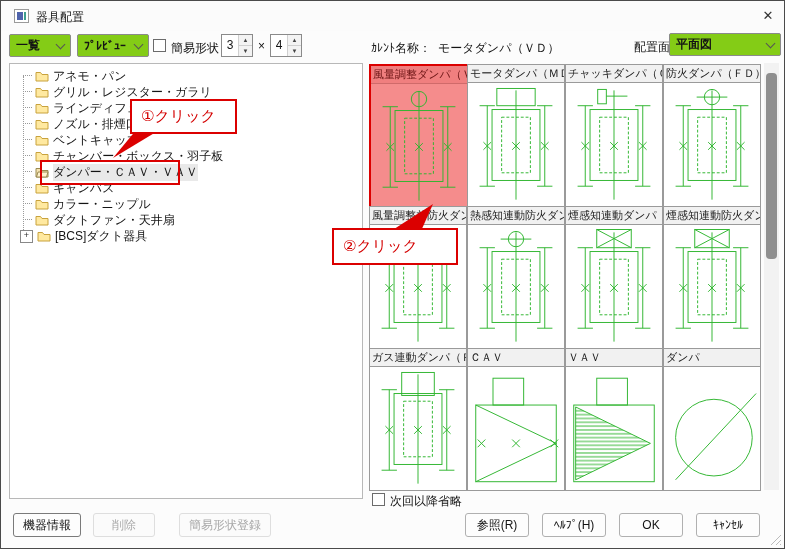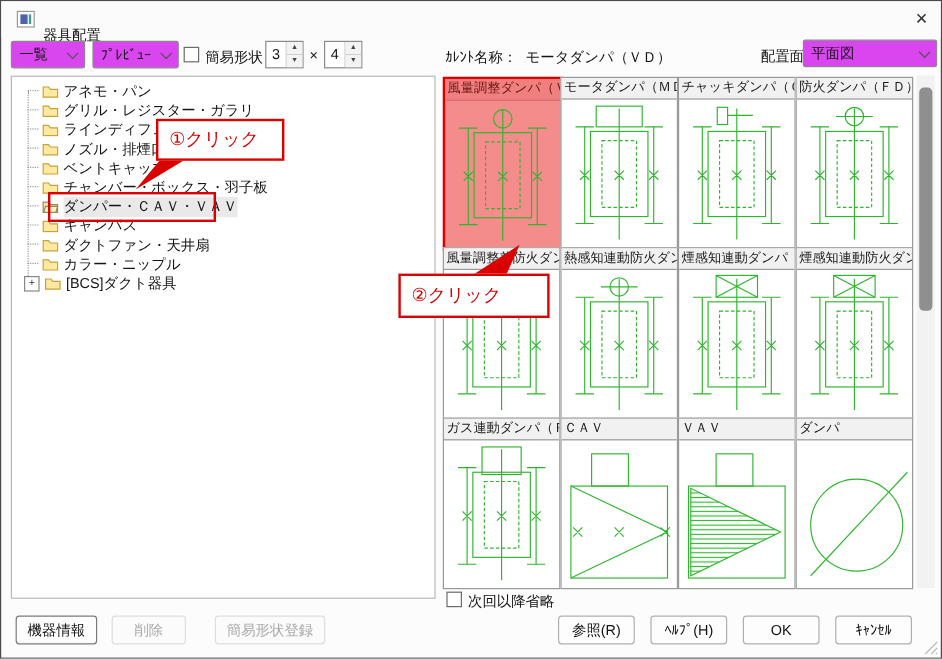--- a/index.html
+++ b/index.html
@@ -5,24 +5,24 @@
   html,body{margin:0;padding:0;background:#ffffff;}
   .dialog{position:relative;width:785px;height:549px;background:#fcfcfc;border:1px solid #4a4a4a;
     font-family:"Liberation Sans","DejaVu Sans",sans-serif;font-size:12px;color:#141414;box-sizing:border-box;overflow:hidden;}
   .abs{position:absolute;box-sizing:border-box;}
   
   .titlebar{left:0;top:0;width:100%;height:30px;background:#fbfbfb;}
   .app-icon{left:13px;top:8px;width:15px;height:14px;border:1px solid #9a9a9a;background:#fff;}
   .app-icon span{position:absolute;}
   .icon-left{left:2px;top:2px;width:6px;height:8px;background:#4f63ac;}
   .icon-right{left:9px;top:2px;width:2px;height:8px;background:#3f9e8e;}
-  .win-title{left:35px;top:20px;}
+  .win-title{left:35px;top:8px;}
   .close-btn{left:753px;top:4px;width:28px;height:22px;text-align:center;line-height:22px;font-size:13px;color:#333;cursor:pointer;}
   
-  .select{height:23px;border:1px solid #8a8a8a;background:#d946ef;border-radius:2px;display:flex;align-items:center;padding:0 6px;cursor:pointer;}
+  .select{height:23px;border:1px solid #8a8a8a;background:#84cc16;border-radius:2px;display:flex;align-items:center;padding:0 6px;cursor:pointer;font-weight:bold;}
   .select .chev{margin-left:auto;width:6px;height:6px;border-right:1.4px solid #555;border-bottom:1.4px solid #555;transform:rotate(45deg);margin-top:-3px;}
   .cbox{width:13px;height:13px;border:1px solid #6b6b6b;background:#fff;cursor:pointer;}
   .spin{height:23px;border:1px solid #8a8a8a;background:#fff;display:flex;}
   .spin-val{flex:1;text-align:center;line-height:21px;}
   .spin-btns{width:13px;border-left:1px solid #d0d0d0;display:flex;flex-direction:column;}
   .spin-btns span{flex:1;font-size:6px;line-height:10px;text-align:center;color:#444;background:#f3f3f3;cursor:pointer;}
   .spin-btns span:first-child{border-bottom:1px solid #d0d0d0;}
   .lbl{white-space:nowrap;}
   
   .tree{left:8px;top:62px;width:354px;height:436px;background:#fff;border:1px solid #b8b8b8;overflow:hidden;padding-top:4px;}
@@ -178,28 +178,28 @@
         <svg class="tfolder" width="14" height="12">
           <path d="M1,2.5 h4.5 l1.5,2 h6 v6.5 h-12 z" fill="#ffe9a0" stroke="#c8a23d"></path>
         </svg>
         <span class="tlabel">キャンバス</span>
       </div>
     <div class="trow">
         <span class="tstub"></span>
         <svg class="tfolder" width="14" height="12">
           <path d="M1,2.5 h4.5 l1.5,2 h6 v6.5 h-12 z" fill="#ffe9a0" stroke="#c8a23d"></path>
         </svg>
+        <span class="tlabel">カラー・ニップル</span>
+      </div>
+    <div class="trow">
+        <span class="tstub"></span>
+        <svg class="tfolder" width="14" height="12">
+          <path d="M1,2.5 h4.5 l1.5,2 h6 v6.5 h-12 z" fill="#ffe9a0" stroke="#c8a23d"></path>
+        </svg>
         <span class="tlabel">ダクトファン・天井扇</span>
-      </div>
-    <div class="trow">
-        <span class="tstub"></span>
-        <svg class="tfolder" width="14" height="12">
-          <path d="M1,2.5 h4.5 l1.5,2 h6 v6.5 h-12 z" fill="#ffe9a0" stroke="#c8a23d"></path>
-        </svg>
-        <span class="tlabel">カラー・ニップル</span>
       </div>
     <div class="trow">
         <span class="texp">+</span>
         <svg class="tfolder" width="14" height="12">
           <path d="M1,2.5 h4.5 l1.5,2 h6 v6.5 h-12 z" fill="#ffe9a0" stroke="#c8a23d"></path>
         </svg>
         <span class="tlabel">[BCS]ダクト器具</span>
       </div>
   </div>
 

